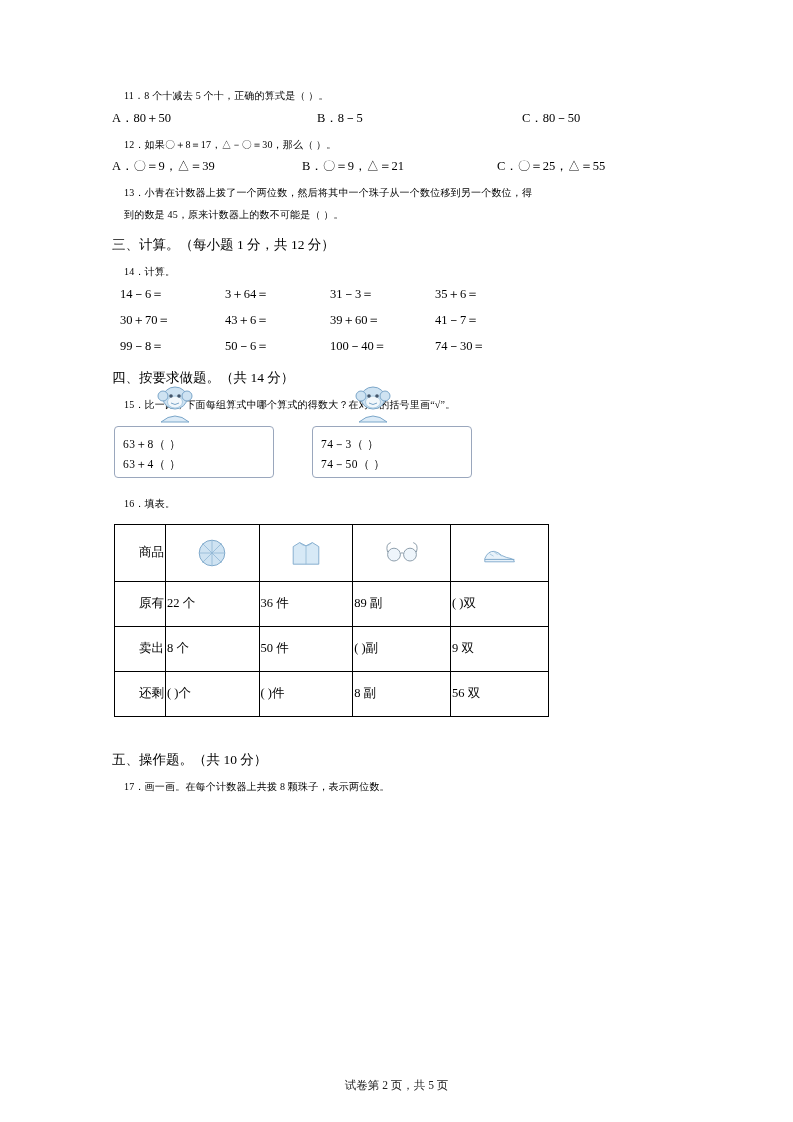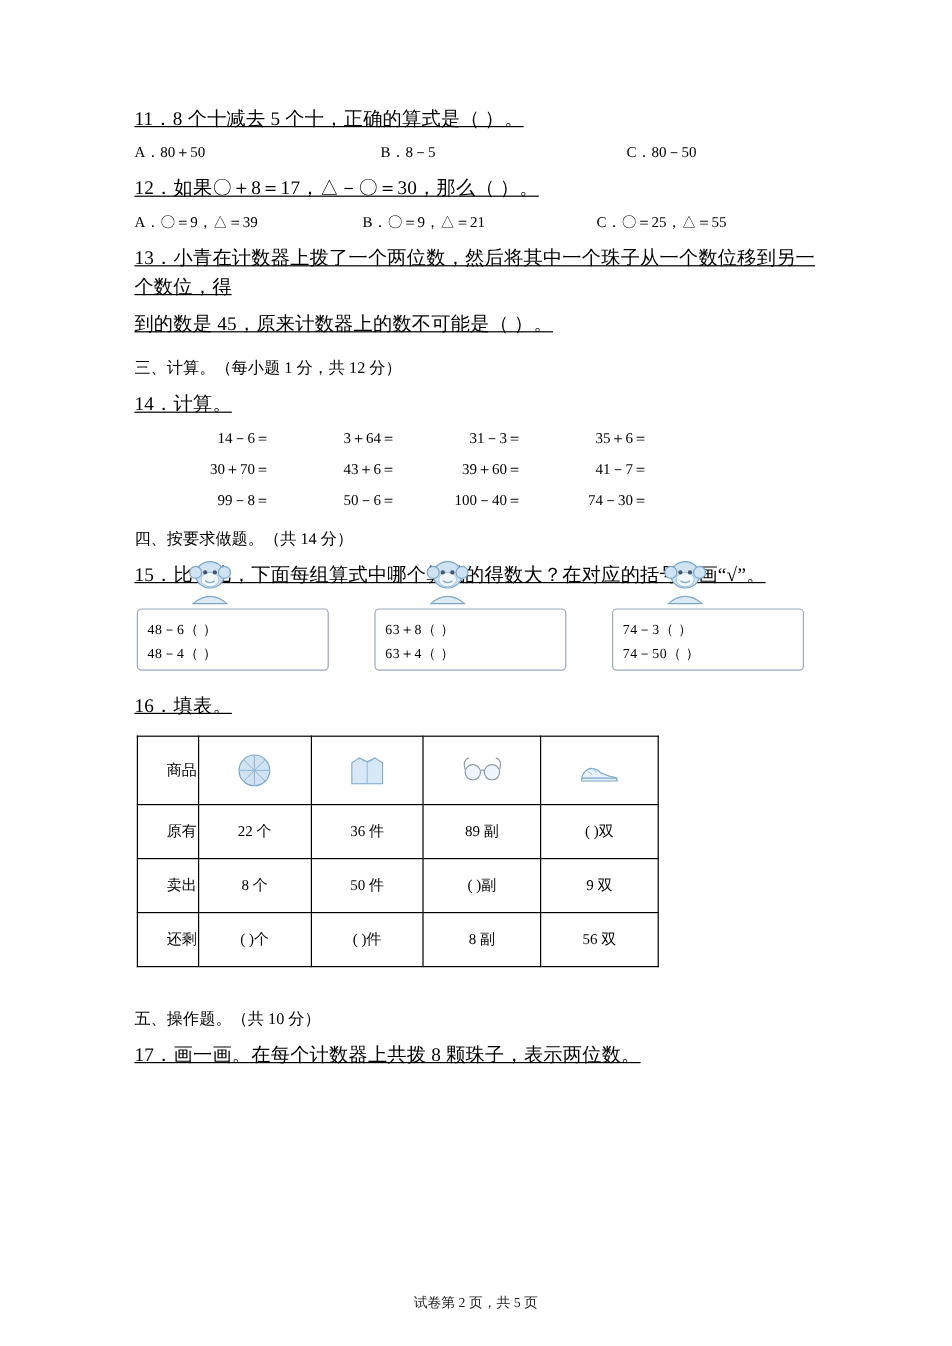--- a/index.html
+++ b/index.html
@@ -16,25 +16,24 @@
     left:0; top:0;
     width:793px; height:1122px;
     padding:0;
   }
   .content {
     position:absolute;
     left:112px; top:88px;
     width:570px;
   }
   .q-line {
-    font-size:16px;
+    font-size:10px;
     line-height:1.55;
-    margin:0 0 6px 0;
+    margin:0 0 6px 12px;
     letter-spacing:0.2px;
-    text-decoration:underline;
   }
   .opts {
     display:flex;
     font-size:12.5px;
     margin:0 0 10px 0;
   }
   .opts > span { display:inline-block; }
   .opt-a { width:205px; }
   .opt-b { width:205px; }
   .opt-c { width:160px; }
@@ -47,21 +46,20 @@
     margin:14px 0 10px 0;
   }
   .calc-row {
     display:flex;
     font-size:12.5px;
     margin:0 0 9px 0;
   }
   .calc-row > span {
     display:inline-block;
     width:105px;
-    text-align:right;
   }
   .calc-indent { padding-left:8px; }
 
   .monkey-row {
     display:flex;
     gap:38px;
     margin:14px 0 6px 2px;
   }
   .monkey-card {
     width:160px;
@@ -86,21 +84,21 @@
   }
   .tbl {
     border-collapse:collapse;
     margin:12px 0 0 2px;
     width:435px;
   }
   .tbl td {
     border:1px solid #000;
     height:42px;
     font-size:12.5px;
-    text-align:center;
+    text-align:left;
     vertical-align:middle;
   }
   .tbl td.lbl {
     width:48px;
     text-align:right;
   }
   .tbl tr.imgrow td { height:54px; }
   .footer {
     position:absolute;
     left:0; top:1078px;
@@ -167,56 +165,38 @@
             <circle cx="11" cy="14" r="5" fill="#cfe3f2" stroke="#7ba6c9" stroke-width="1"></circle>
             <circle cx="35" cy="14" r="5" fill="#cfe3f2" stroke="#7ba6c9" stroke-width="1"></circle>
             <ellipse cx="23" cy="20" rx="7.5" ry="6" fill="#f2f7fb" stroke="#9cc1dc" stroke-width="0.8"></ellipse>
             <circle cx="19" cy="14" r="1.8" fill="#44566b"></circle>
             <circle cx="27" cy="14" r="1.8" fill="#44566b"></circle>
             <path d="M19 21 q4 3 8 0" stroke="#7ba6c9" fill="none" stroke-width="1"></path>
             <path d="M9 40 q14 -12 28 0 z" fill="#dcebf7" stroke="#7ba6c9" stroke-width="1"></path>
           </svg>
         </div>
         <div class="card-box">
-          <div class="blank">48－6（        ）</div>
-          <div class="blank">48－4（        ）</div>
+          <div class="blank">63＋8（        ）</div>
+          <div class="blank">63＋4（        ）</div>
         </div>
       </div>
       <div class="monkey-card">
         <div class="monkey-img">
           <svg viewBox="0 0 46 46" width="46" height="46">
             <ellipse cx="23" cy="16" rx="12" ry="11" fill="#cfe3f2" stroke="#7ba6c9" stroke-width="1"></ellipse>
             <circle cx="11" cy="14" r="5" fill="#cfe3f2" stroke="#7ba6c9" stroke-width="1"></circle>
             <circle cx="35" cy="14" r="5" fill="#cfe3f2" stroke="#7ba6c9" stroke-width="1"></circle>
             <ellipse cx="23" cy="20" rx="7.5" ry="6" fill="#f2f7fb" stroke="#9cc1dc" stroke-width="0.8"></ellipse>
             <circle cx="19" cy="14" r="1.8" fill="#44566b"></circle>
             <circle cx="27" cy="14" r="1.8" fill="#44566b"></circle>
             <path d="M19 21 q4 3 8 0" stroke="#7ba6c9" fill="none" stroke-width="1"></path>
             <path d="M9 40 q14 -12 28 0 z" fill="#dcebf7" stroke="#7ba6c9" stroke-width="1"></path>
           </svg>
         </div>
         <div class="card-box">
-          <div class="blank">63＋8（        ）</div>
-          <div class="blank">63＋4（        ）</div>
-        </div>
-      </div>
-      <div class="monkey-card">
-        <div class="monkey-img">
-          <svg viewBox="0 0 46 46" width="46" height="46">
-            <ellipse cx="23" cy="16" rx="12" ry="11" fill="#cfe3f2" stroke="#7ba6c9" stroke-width="1"></ellipse>
-            <circle cx="11" cy="14" r="5" fill="#cfe3f2" stroke="#7ba6c9" stroke-width="1"></circle>
-            <circle cx="35" cy="14" r="5" fill="#cfe3f2" stroke="#7ba6c9" stroke-width="1"></circle>
-            <ellipse cx="23" cy="20" rx="7.5" ry="6" fill="#f2f7fb" stroke="#9cc1dc" stroke-width="0.8"></ellipse>
-            <circle cx="19" cy="14" r="1.8" fill="#44566b"></circle>
-            <circle cx="27" cy="14" r="1.8" fill="#44566b"></circle>
-            <path d="M19 21 q4 3 8 0" stroke="#7ba6c9" fill="none" stroke-width="1"></path>
-            <path d="M9 40 q14 -12 28 0 z" fill="#dcebf7" stroke="#7ba6c9" stroke-width="1"></path>
-          </svg>
-        </div>
-        <div class="card-box">
           <div class="blank">74－3（        ）</div>
           <div class="blank">74－50（        ）</div>
         </div>
       </div>
     </div>
 
     <div class="q-line" style="margin-top:18px">16．填表。</div>
 
     <table class="tbl">
       <tbody>

